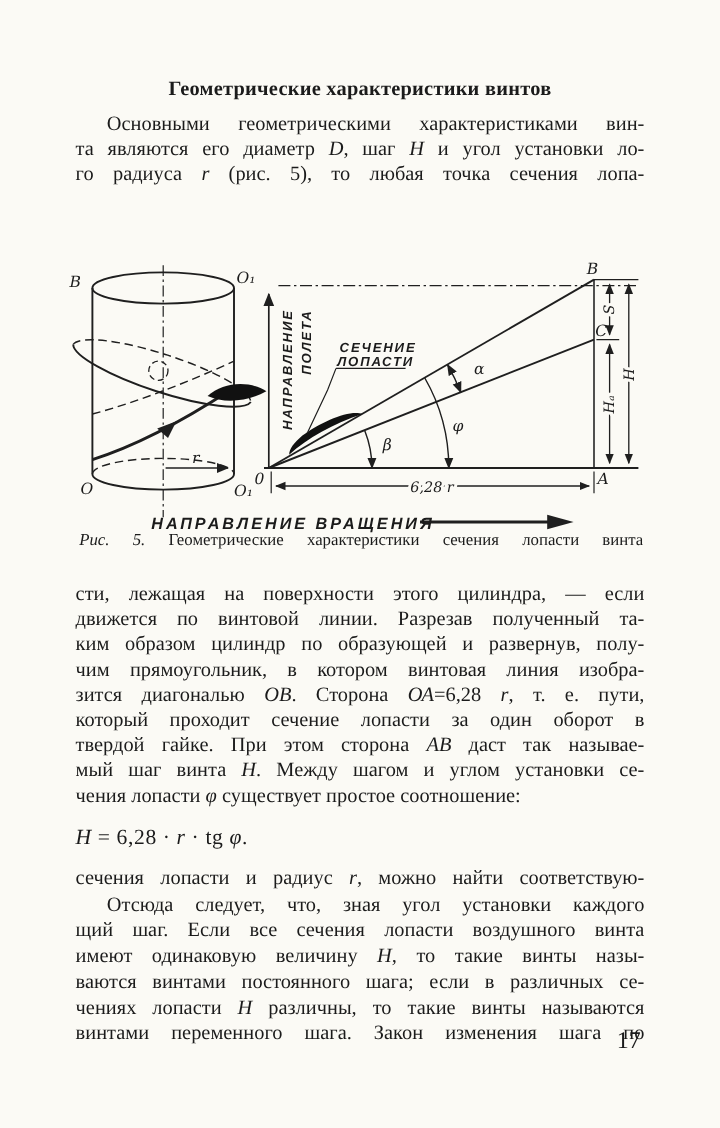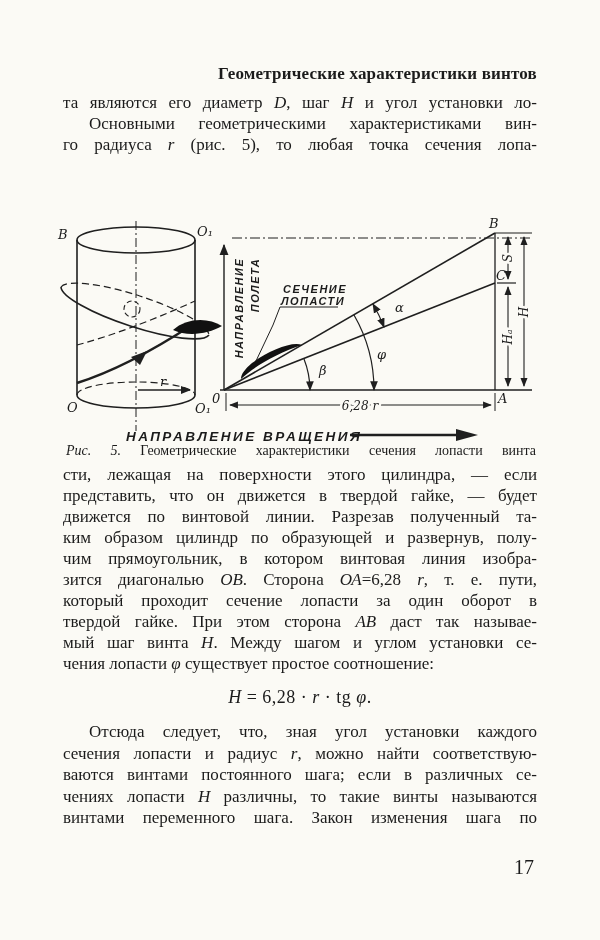--- a/index.html
+++ b/index.html
@@ -3,30 +3,30 @@
 <meta charset="utf-8">
 <style>
   html,body{margin:0;padding:0;}
   .page{
     position:relative; width:600px; height:940px;
     background:#fbfaf5; color:#1b1b1b; overflow:hidden;
     font-family:"Liberation Serif", serif;
   }
   .title{
     position:absolute; top:64px; left:63px; width:474px;
-    text-align:right; font-weight:bold; font-size:17px; letter-spacing:.2px;
+    text-align:center; font-weight:bold; font-size:17px; letter-spacing:.2px;
   }
   .textblock{ position:absolute; left:63px; width:474px; }
   .ln{ font-size:17px; line-height:21px; text-align:justify; text-align-last:justify; }
   .ln.end{ text-align-last:left; }
   .ln.indent{ text-indent:26px; }
   .p4 .ln{ line-height:21.5px; }
   .formula{
     position:absolute; top:687px; left:63px; width:474px;
-    text-align:center; font-size:18px; letter-spacing:.5px;
+    font-size:18px; letter-spacing:.5px;
   }
   .caption{
     position:absolute; top:442px; left:66px; width:470px;
     font-size:14px; line-height:17px; text-align:justify; text-align-last:justify;
   }
   .pagenum{ position:absolute; top:856px; left:514px; font-size:20px; }
   .fig{ position:absolute; top:213px; left:40px; width:520px; height:238px; }
   svg{ display:block; }
   svg text{ fill:#1b1b1b; }
   .slab{ font-family:"Liberation Sans", sans-serif; font-style:italic; font-weight:bold;
@@ -38,22 +38,22 @@
            font-size:13.5px; letter-spacing:2.5px; }
 </style>
 </head>
 <body>
 
 <div class="page">
 
   <div class="title">Геометрические характеристики винтов</div>
 
   <div class="textblock" style="top:92px">
+    <div class="ln indent">Основными геометрическими характеристиками вин-</div>
     <div class="ln">та являются его диаметр <i>D</i>, шаг <i>Н</i> и угол установки ло-</div>
-    <div class="ln indent">Основными геометрическими характеристиками вин-</div>
     <div class="ln">го радиуса <i>r</i> (рис. 5), то любая точка сечения лопа-</div>
   </div>
 
   <div class="fig">
   <svg width="520" height="238" viewBox="0 0 520 238">
     <defs>
       <marker id="ah" viewBox="0 0 10 10" refX="9" refY="5" markerWidth="8" markerHeight="8" orient="auto-start-reverse">
         <path d="M0,1 L10,5 L0,9 z" fill="#1f1f1f"></path>
       </marker>
     </defs>
@@ -131,38 +131,39 @@
       <text class="serlab" font-size="15" x="279" y="162">β</text>
       <text class="serlab" font-size="16" x="337" y="146">φ</text>
       <text class="serlab" font-size="15" x="355" y="99">α</text>
       <text class="rotlab" x="86" y="228">НАПРАВЛЕНИЕ ВРАЩЕНИЯ</text>
     </g>
   </svg>
   </div>
 
   <div class="caption"><i>Рис. 5.</i> Геометрические характеристики сечения лопасти винта</div>
 
-  <div class="textblock" style="top:464px">
+  <div class="textblock" style="top:484px">
     <div class="ln">сти, лежащая на поверхности этого цилиндра, — если</div>
-    <div class="ln">представить, что он движется в твердой гайке, — будет</div>
     <div class="ln">движется по винтовой линии. Разрезав полученный та-</div>
     <div class="ln">ким образом цилиндр по образующей и развернув, полу-</div>
     <div class="ln">чим прямоугольник, в котором винтовая линия изобра-</div>
     <div class="ln">зится диагональю <i>ОВ</i>. Сторона <i>ОА</i>=6,28 <i>r</i>, т. е. пути,</div>
     <div class="ln">который проходит сечение лопасти за один оборот в</div>
     <div class="ln">твердой гайке. При этом сторона <i>АВ</i> даст так называе-</div>
     <div class="ln">мый шаг винта <i>Н</i>. Между шагом и углом установки се-</div>
     <div class="ln end">чения лопасти <i>φ</i> существует простое соотношение:</div>
   </div>
 
   <div class="formula"><i>Н</i> = 6,28 · <i>r</i> · tg <i>φ</i>.</div>
 
   <div class="textblock p4" style="top:721px">
+    <div class="ln">сечения лопасти и радиус <i>r</i>, можно найти соответствую-</div>
     <div class="ln indent">Отсюда следует, что, зная угол установки каждого</div>
-    <div class="ln">сечения лопасти и радиус <i>r</i>, можно найти соответствую-</div>
+    <div class="ln">щий шаг. Если все сечения лопасти воздушного винта</div>
+    <div class="ln">имеют одинаковую величину <i>Н</i>, то такие винты назы-</div>
     <div class="ln">ваются винтами постоянного шага; если в различных се-</div>
     <div class="ln">чениях лопасти <i>Н</i> различны, то такие винты называются</div>
     <div class="ln">винтами переменного шага. Закон изменения шага по</div>
   </div>
 
   <div class="pagenum">17</div>
 
 </div>
 
 </body></html>

